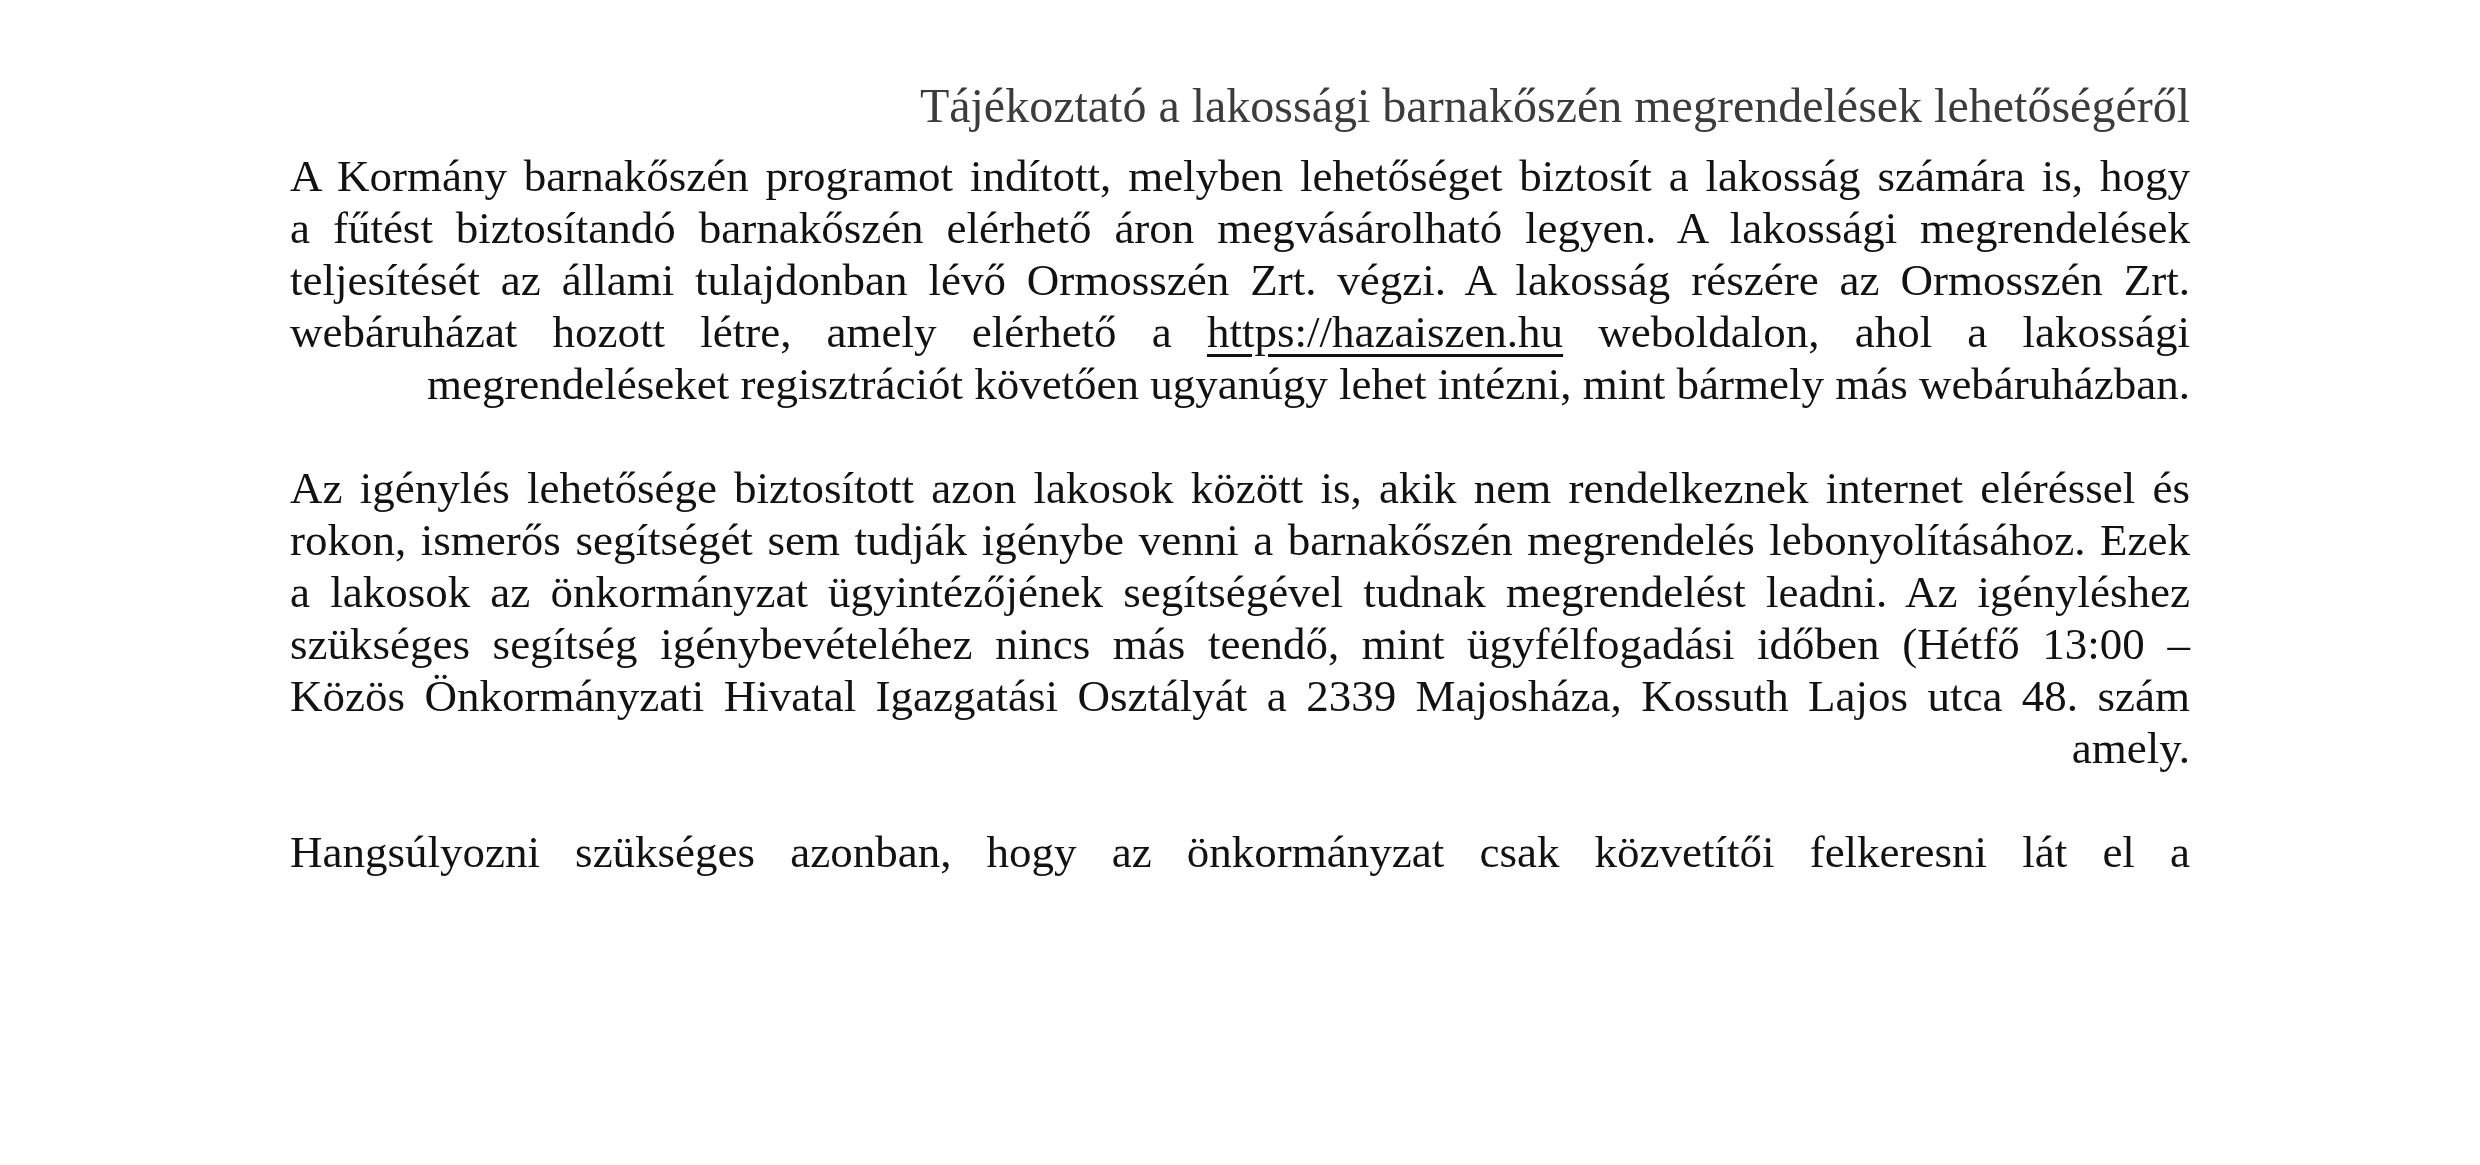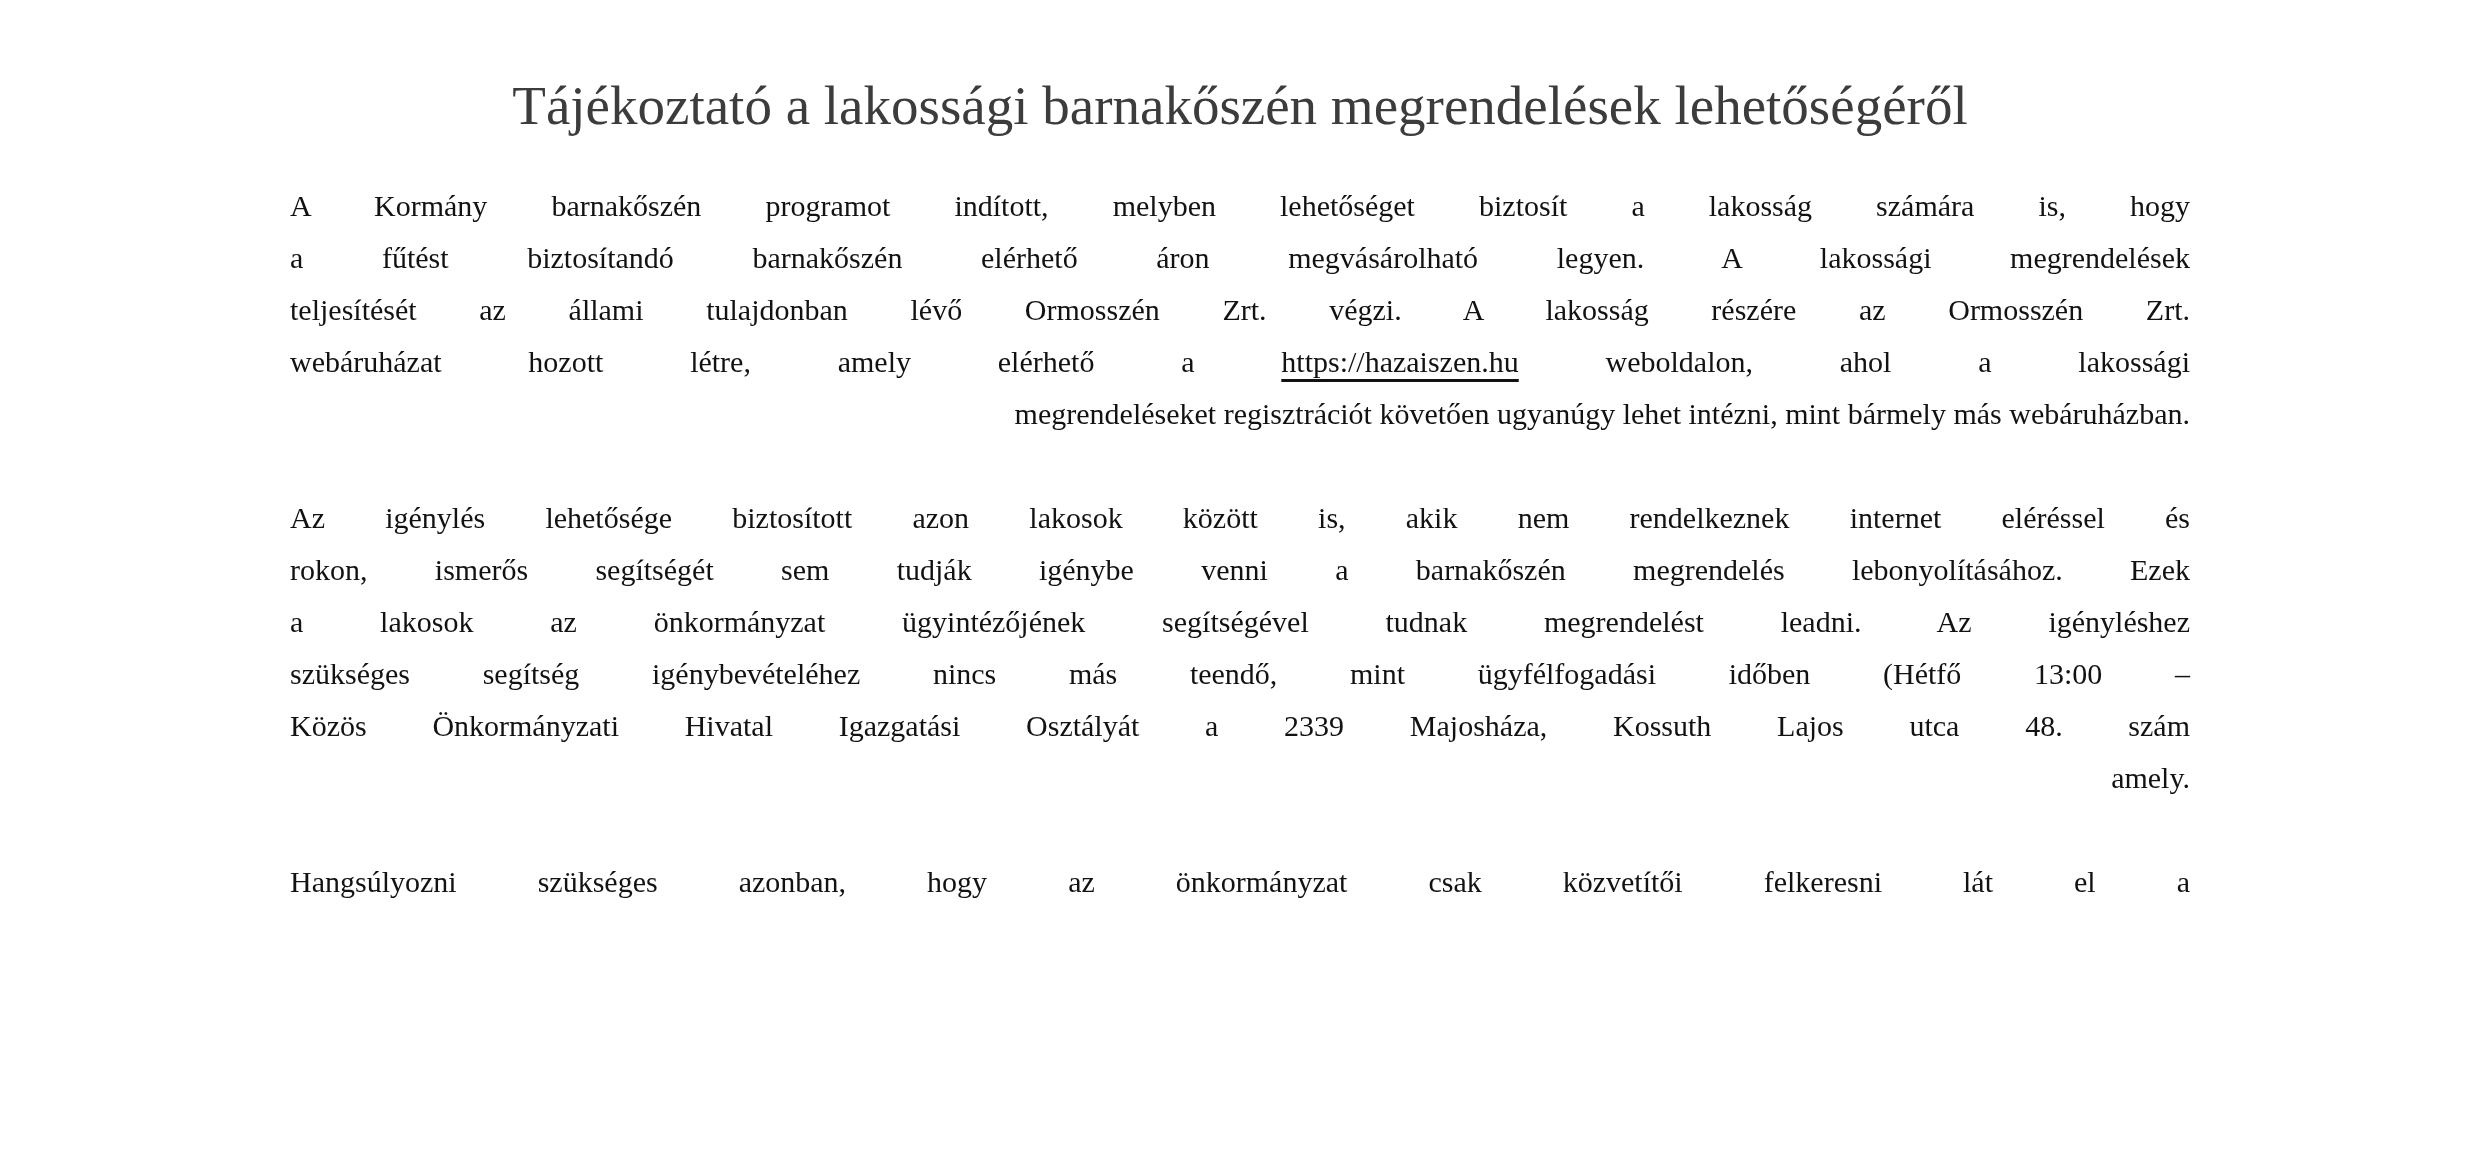--- a/index.html
+++ b/index.html
@@ -16,30 +16,29 @@
     font-family: "Liberation Serif", "DejaVu Serif", serif;
   }
   .content {
     position: absolute;
     left: 290px;
     top: 0;
     width: 1900px;
   }
   .title {
     margin: 62px 0 0 0;
-    font-size: 55px;
+    font-size: 48px;
     line-height: 88px;
     font-weight: normal;
     color: var(--title-color, #3c3c3c);
-    text-align: center;
+    text-align: right;
     white-space: nowrap;
   }
   .body-text {
-    margin-top: 30px;
-    font-size: 30px;
+    font-size: 45px;
     line-height: 52px;
     color: var(--body-color, #121212);
   }
   .para {
     margin: 0 0 52px 0;
   }
   .line {
     width: 100%;
     hyphens: none;
     -webkit-hyphens: none;

